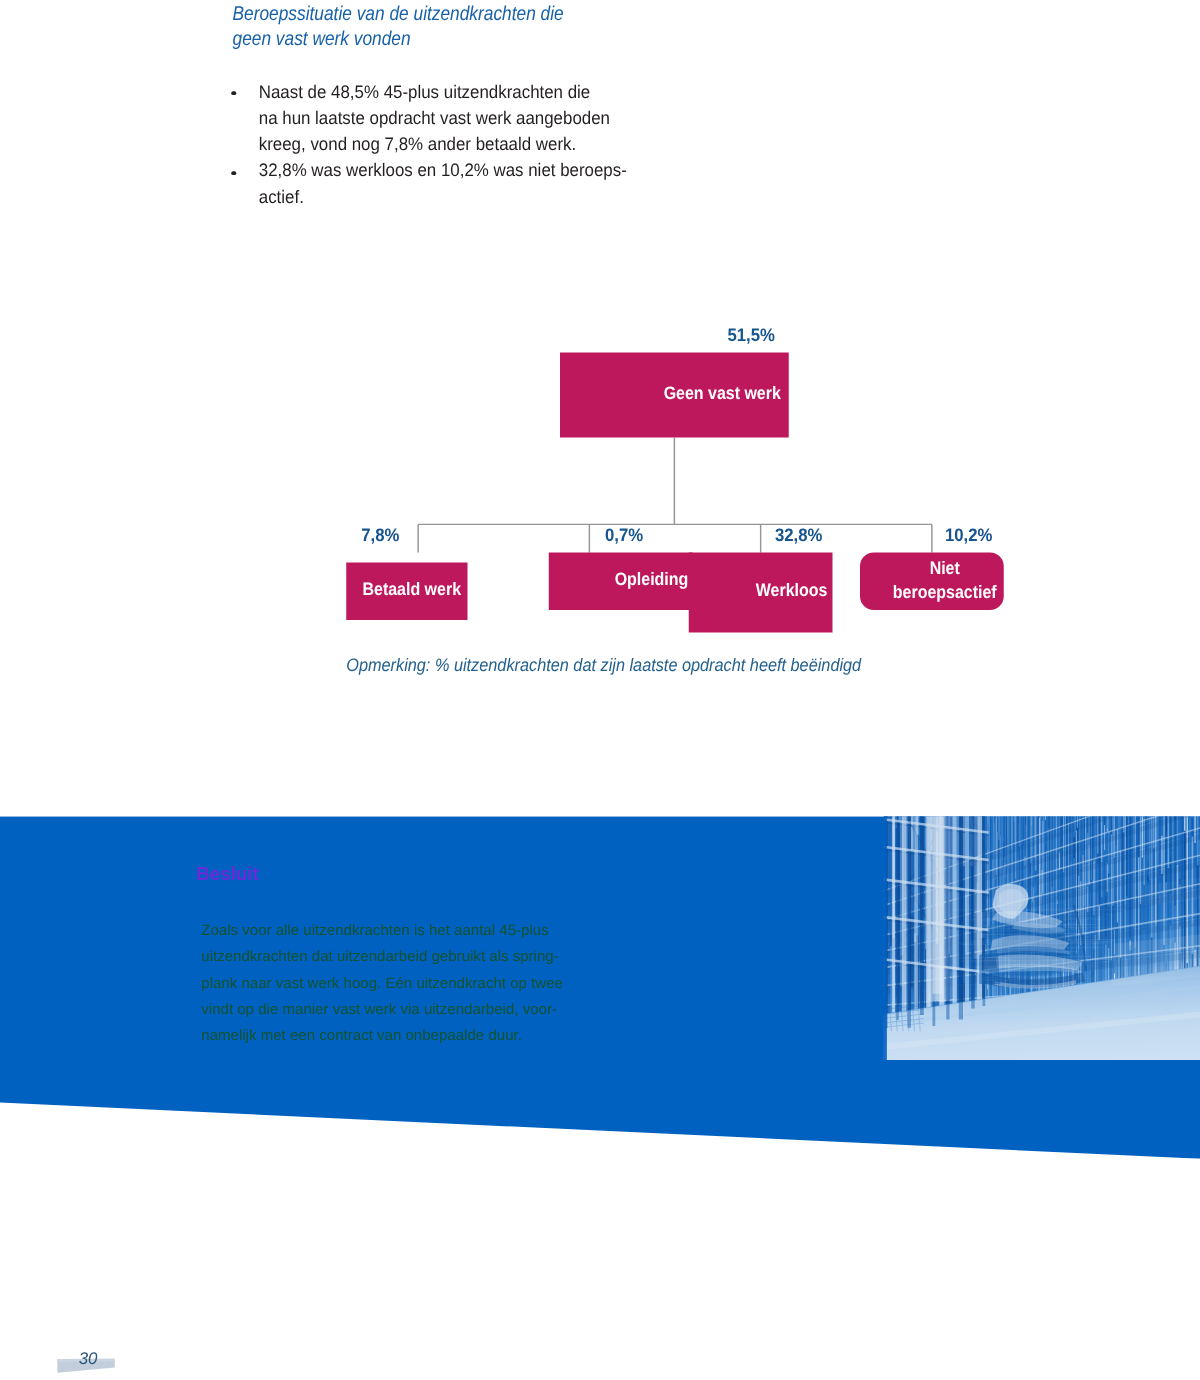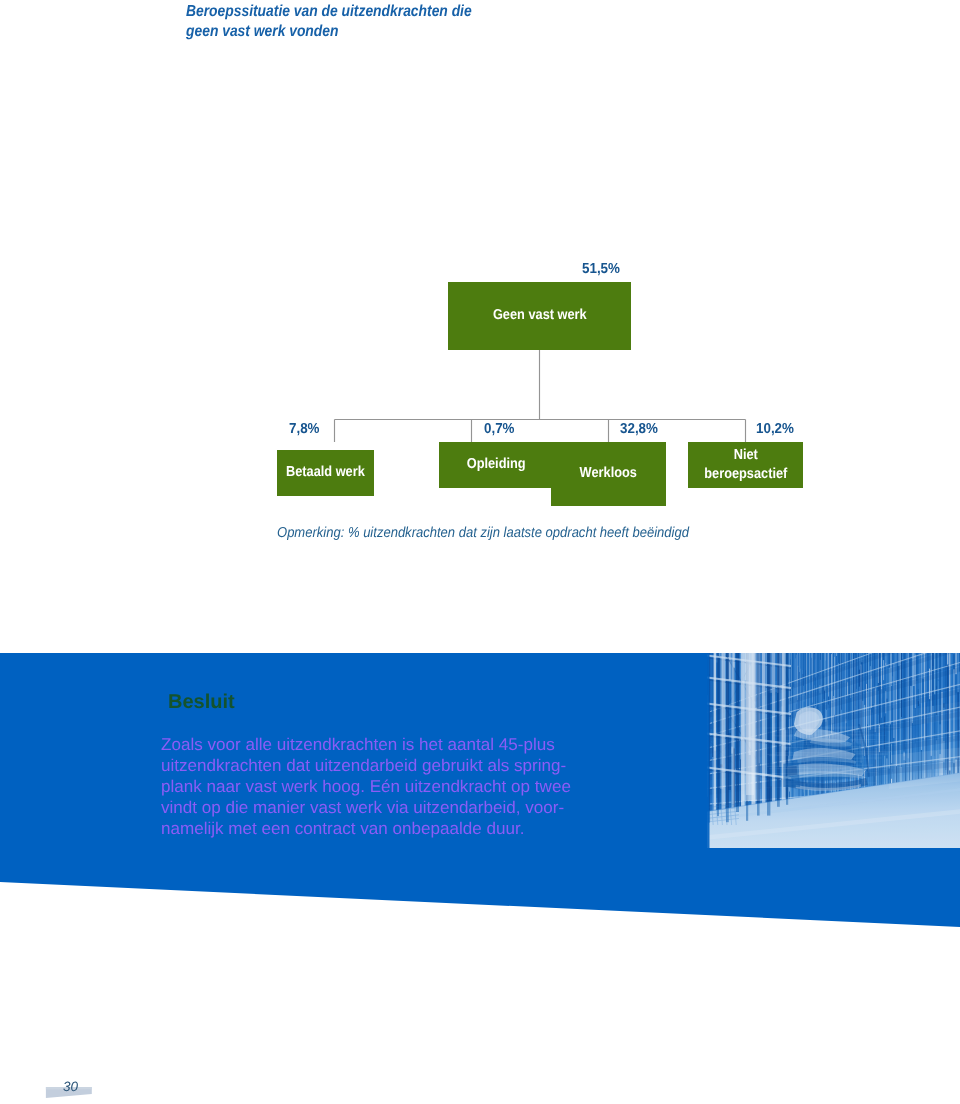--- a/index.html
+++ b/index.html
@@ -4,52 +4,52 @@
 <title>Beroepssituatie</title>
 <style>
   html,body{margin:0;padding:0;}
   body{width:960px;height:1104px;background:#ffffff;
        font-family:"Liberation Sans",sans-serif;overflow:hidden;position:relative;
        -webkit-font-smoothing:antialiased;text-rendering:geometricPrecision;}
   .page{position:absolute;left:0;top:0;width:960px;height:1104px;}
 
   
   .heading{position:absolute;left:186px;top:1.8px;
-           font-size:16px;line-height:20.5px;font-weight:bold;font-style:italic;
+           font-size:16px;line-height:20.5px;font-weight:normal;font-style:italic;
            color:#1761a8;}
   .heading .hl{white-space:nowrap;transform:scaleX(0.866);transform-origin:left center;}
 
   
   .bullets{position:absolute;left:185px;top:63.5px;}
   .bullet{position:relative;padding-left:22px;font-size:14.5px;line-height:21.2px;
           color:#231f20;}
   .bullet .bl{white-space:nowrap;transform:scaleX(0.932);transform-origin:left center;}
   .bullet .dot{position:absolute;left:0.4px;top:9.4px;width:3.6px;height:3.6px;
                border-radius:50%;background:#231f20;}
 
   
   .chart{position:absolute;left:0;top:0;width:960px;height:1104px;}
-  .nbox{position:absolute;background:#4d7c0f;color:#ffffff;
-        display:flex;align-items:center;justify-content:center;text-align:center;
+  .nbox{position:absolute;background:#be185d;color:#ffffff;
+        display:flex;align-items:center;justify-content:flex-end;text-align:center;
         font-size:14.4px;font-weight:bold;line-height:19.5px;}
   .nbox span{display:block;transform:scaleX(0.888);white-space:nowrap;}
   .pct{position:absolute;font-size:14.4px;font-weight:bold;color:#17558f;
        white-space:nowrap;transform:scaleX(0.93);transform-origin:left top;}
 
   
   .note{position:absolute;left:277px;top:525px;font-size:14.4px;font-style:italic;
         color:#24618f;white-space:nowrap;transform:scaleX(0.905);transform-origin:left top;}
 
   
   .band{position:absolute;left:0;top:653px;width:960px;height:280px;background:#0061c1;
         clip-path:polygon(0 0,960px 0,960px 274px,0 229px);}
-  .besluit-title{position:absolute;left:168px;top:690.5px;font-size:20px;font-weight:bold;
-                 color:#14532d;}
-  .besluit-body{position:absolute;left:161px;top:734.2px;font-size:17px;
-                line-height:21.0px;color:#8b5cf6;}
+  .besluit-title{position:absolute;left:157px;top:690.5px;font-size:15px;font-weight:bold;
+                 color:#6d28d9;}
+  .besluit-body{position:absolute;left:161px;top:734.2px;font-size:12px;
+                line-height:21.0px;color:#14532d;}
   .besluit-body .cl{white-space:nowrap;transform:scaleX(1.004);transform-origin:left center;}
 
   
   .photo{position:absolute;left:707px;top:653px;width:253px;height:195px;overflow:hidden;}
 
   
   .pagenum-shape{position:absolute;left:44px;top:1084px;width:52px;height:18px;}
   .pagenum{position:absolute;left:63px;top:1079px;font-size:13.5px;font-style:italic;
            font-weight:normal;color:#2b5578;letter-spacing:-0.1px;}
 </style>
@@ -57,20 +57,35 @@
 <body>
 
 <div class="page">
 
   <div class="heading">
     <div class="hl">Beroepssituatie van de uitzendkrachten die</div>
     <div class="hl">geen vast werk vonden</div>
   </div>
 
   <div class="bullets">
+    <div class="bullet">
+      <span class="dot"></span>
+      <div class="txt">
+        <div class="bl">Naast de 48,5% 45-plus uitzendkrachten die</div>
+        <div class="bl">na hun laatste opdracht vast werk aangeboden</div>
+        <div class="bl">kreeg, vond nog 7,8% ander betaald werk.</div>
+      </div>
+    </div>
+    <div class="bullet">
+      <span class="dot"></span>
+      <div class="txt">
+        <div class="bl">32,8% was werkloos en 10,2% was niet beroeps-</div>
+        <div class="bl">actief.</div>
+      </div>
+    </div>
   </div>
 
   <div class="chart">
     <svg class="connectors" width="960" height="1104" style="position:absolute;left:0;top:0;">
       <g stroke="#949494" stroke-width="1.15" fill="none">
         <path d="M539.5 350 L539.5 419.5"></path>
         <path d="M334.5 419.5 L745.5 419.5"></path>
         <path d="M334.5 419.5 L334.5 442"></path>
         <path d="M471.5 419.5 L471.5 442"></path>
         <path d="M608.5 419.5 L608.5 442"></path>
@@ -91,21 +106,21 @@
     <div class="nbox" style="left:414px;top:442px;width:115px;height:46px;margin-left:25px;">
       <span>Opleiding</span>
     </div>
     <div class="pct" style="left:484px;top:421px;">0,7%</div>
 
     <div class="nbox" style="left:551px;top:442px;width:115px;height:64px;">
       <span>Werkloos</span>
     </div>
     <div class="pct" style="left:620px;top:421px;">32,8%</div>
 
-    <div class="nbox" style="left:688px;top:442px;width:115px;height:46px;">
+    <div class="nbox" style="left:688px;top:442px;width:115px;height:46px;border-radius:11px;">
       <div>
         <span>Niet</span>
         <span>beroepsactief</span>
       </div>
     </div>
     <div class="pct" style="left:756px;top:421px;">10,2%</div>
   </div>
 
   <div class="note">Opmerking: % uitzendkrachten dat zijn laatste opdracht heeft beëindigd</div>
 

